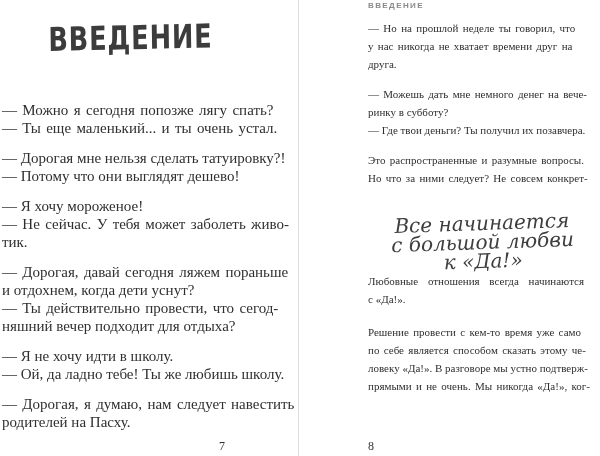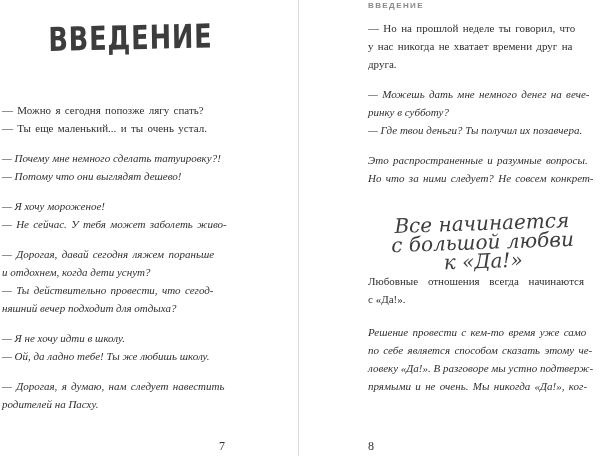--- a/index.html
+++ b/index.html
@@ -10,22 +10,22 @@
   
   .page-left{position:absolute;left:2px;top:0;width:246px;height:456px;}
   .chapter-title{position:absolute;left:46px;top:20px;
                  font-family:"DejaVu Sans",sans-serif;font-weight:bold;font-size:33px;
                  color:#3c3c3c;letter-spacing:1px;white-space:nowrap;
                  transform:scaleX(.78) rotate(-1deg);transform-origin:left top;}
   .body-left{position:absolute;left:0;top:101px;width:246px;}
   .body-right{position:absolute;left:0;top:19px;width:229px;}
 
   .para{margin:0;}
-  .para + .para{margin-top:12px;font-style:italic;}
-  .ln{font-size:11px;line-height:18px;color:#2f2f2f;white-space:nowrap;}
+  .para + .para{margin-top:12px;}
+  .ln{font-size:15px;line-height:18px;color:#2f2f2f;white-space:nowrap;}
   .body-right .ln{font-size:11px;}
   .ws1{word-spacing:1.6px;}
   .ws-wide{word-spacing:7px;}
 
   
   .page-right{position:absolute;left:368px;top:0;width:229px;height:456px;}
   .running-header{position:absolute;left:0;top:1px;font-family:"Liberation Sans",sans-serif;
                   font-weight:bold;font-size:8px;letter-spacing:1.4px;color:#8a8a8a;}
   .script-heading{margin-top:27px;margin-bottom:1px;text-align:center;
                   font-family:"DejaVu Serif",serif;font-style:italic;
@@ -46,26 +46,27 @@
 
   <div class="page-left">
     <div class="chapter-title">ВВЕДЕНИЕ</div>
 
     <div class="body-left">
       <div class="para">
         <div class="ln ws1">— Можно я сегодня попозже лягу спать?</div>
         <div class="ln ws1">— Ты еще маленький... и ты очень устал.</div>
       </div>
       <div class="para">
-        <div class="ln">— Почему мне немного сделать татуировку?!</div>
+        <div class="ln">— Дорогая мне нельзя сделать татуировку?!</div>
         <div class="ln">— Потому что они выглядят дешево!</div>
       </div>
       <div class="para">
         <div class="ln">— Я хочу мороженое!</div>
         <div class="ln ws1">— Не сейчас. У тебя может заболеть живо-</div>
+        <div class="ln">тик.</div>
       </div>
       <div class="para">
         <div class="ln ws1">— Дорогая, давай сегодня ляжем пораньше</div>
         <div class="ln">и отдохнем, когда дети уснут?</div>
         <div class="ln ws1">— Ты действительно провести, что сегод-</div>
         <div class="ln">няшний вечер подходит для отдыха?</div>
       </div>
       <div class="para">
         <div class="ln">— Я не хочу идти в школу.</div>
         <div class="ln">— Ой, да ладно тебе! Ты же любишь школу.</div>

